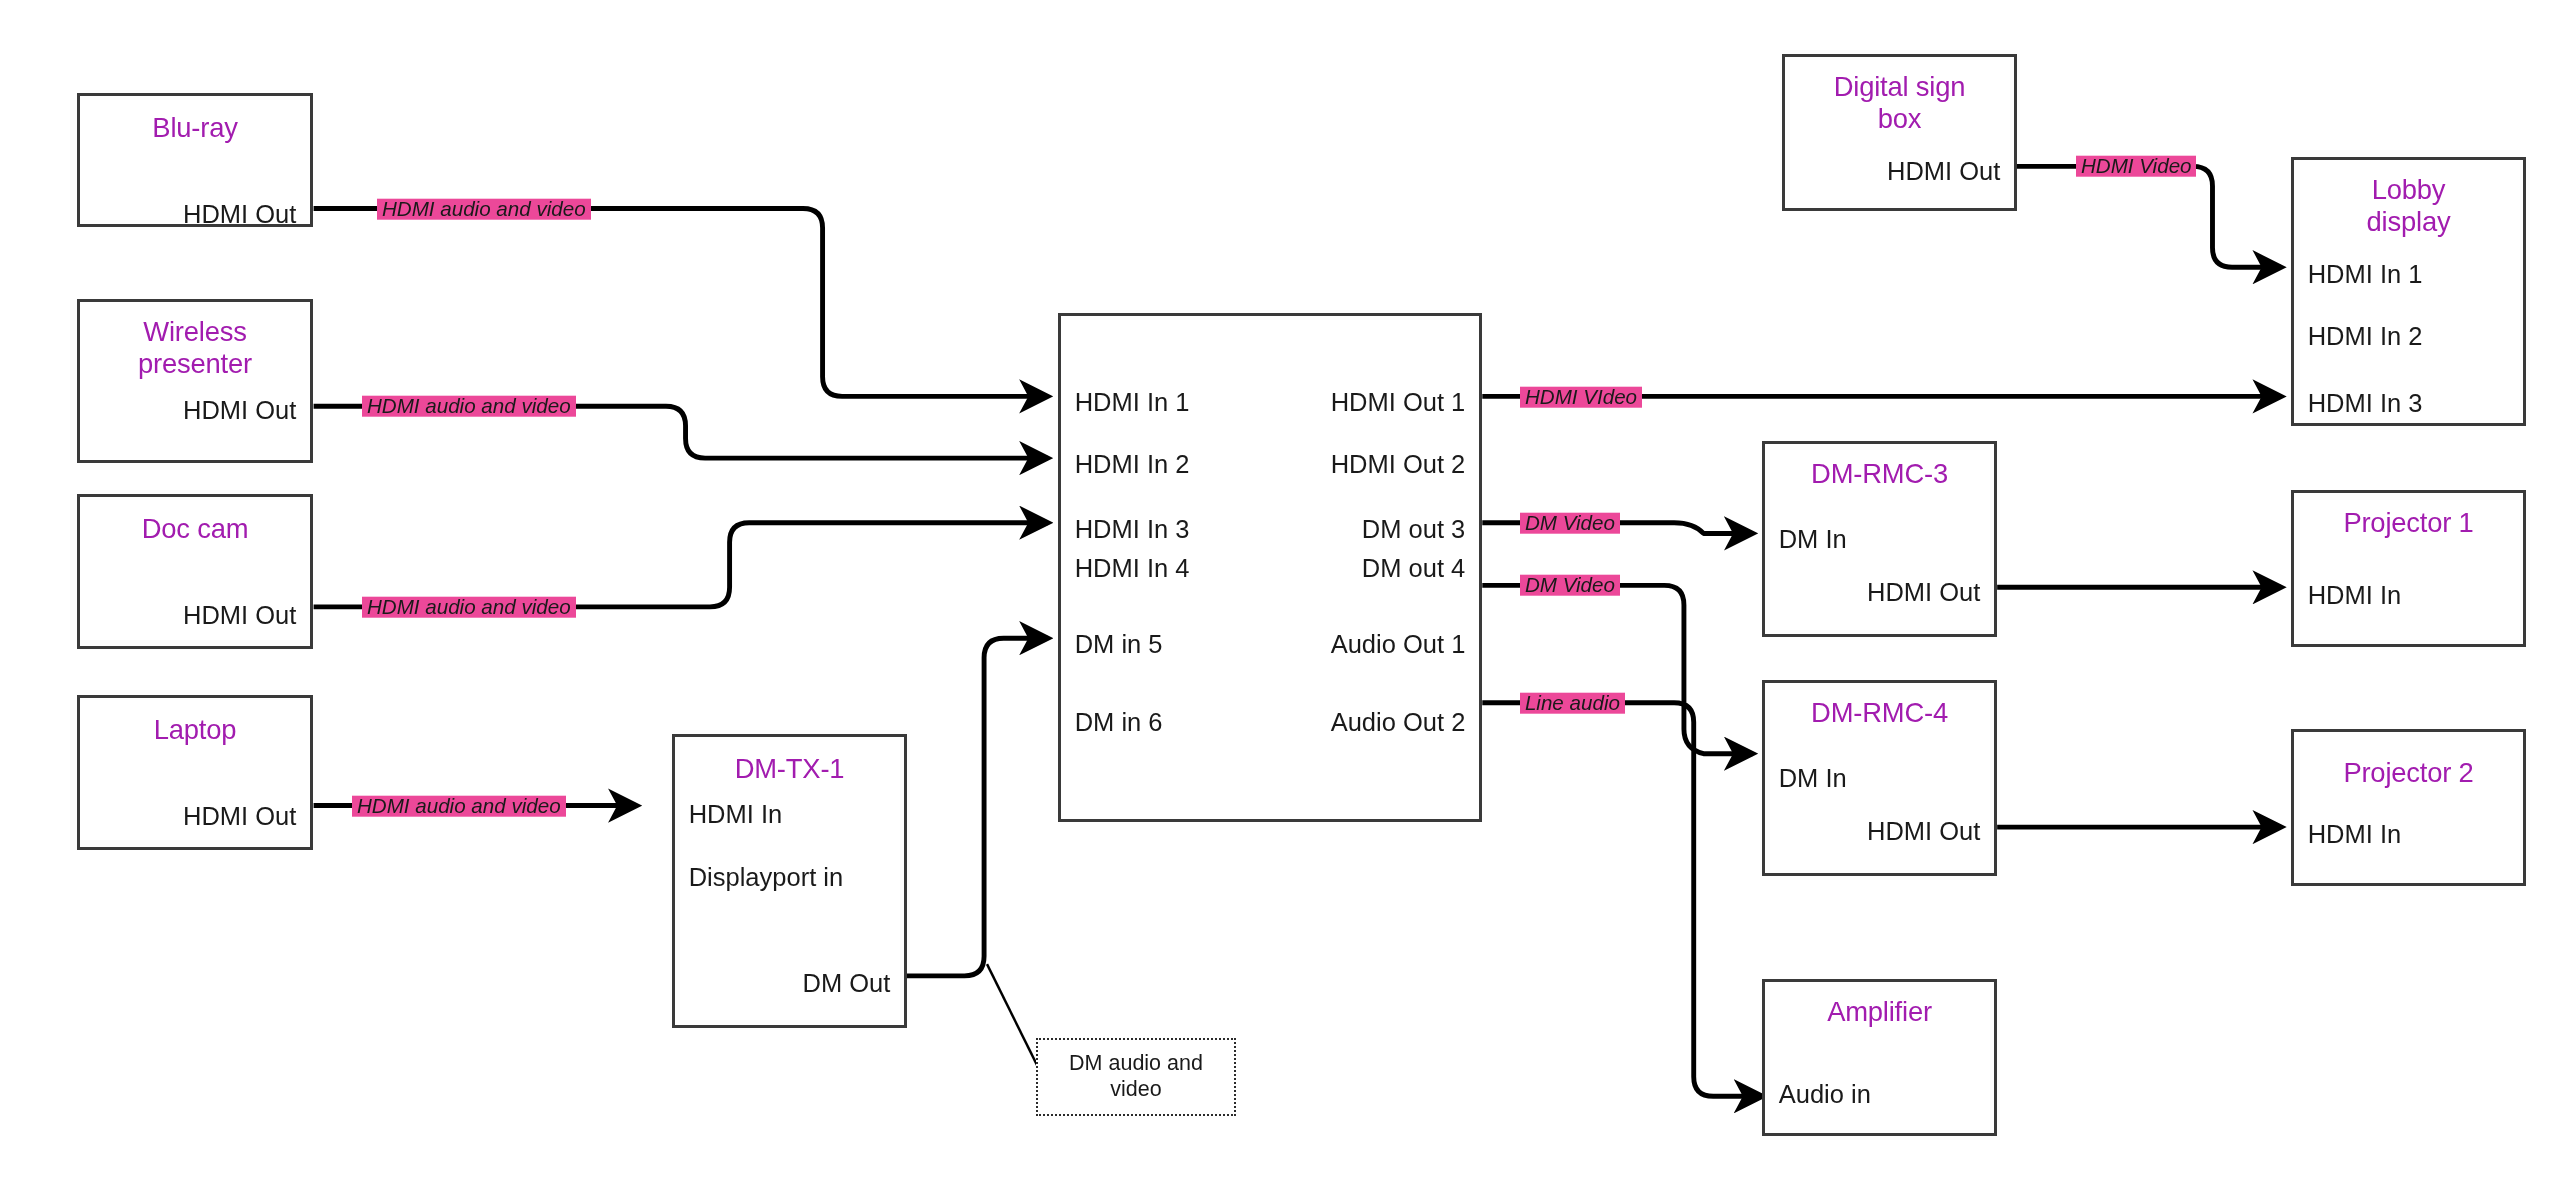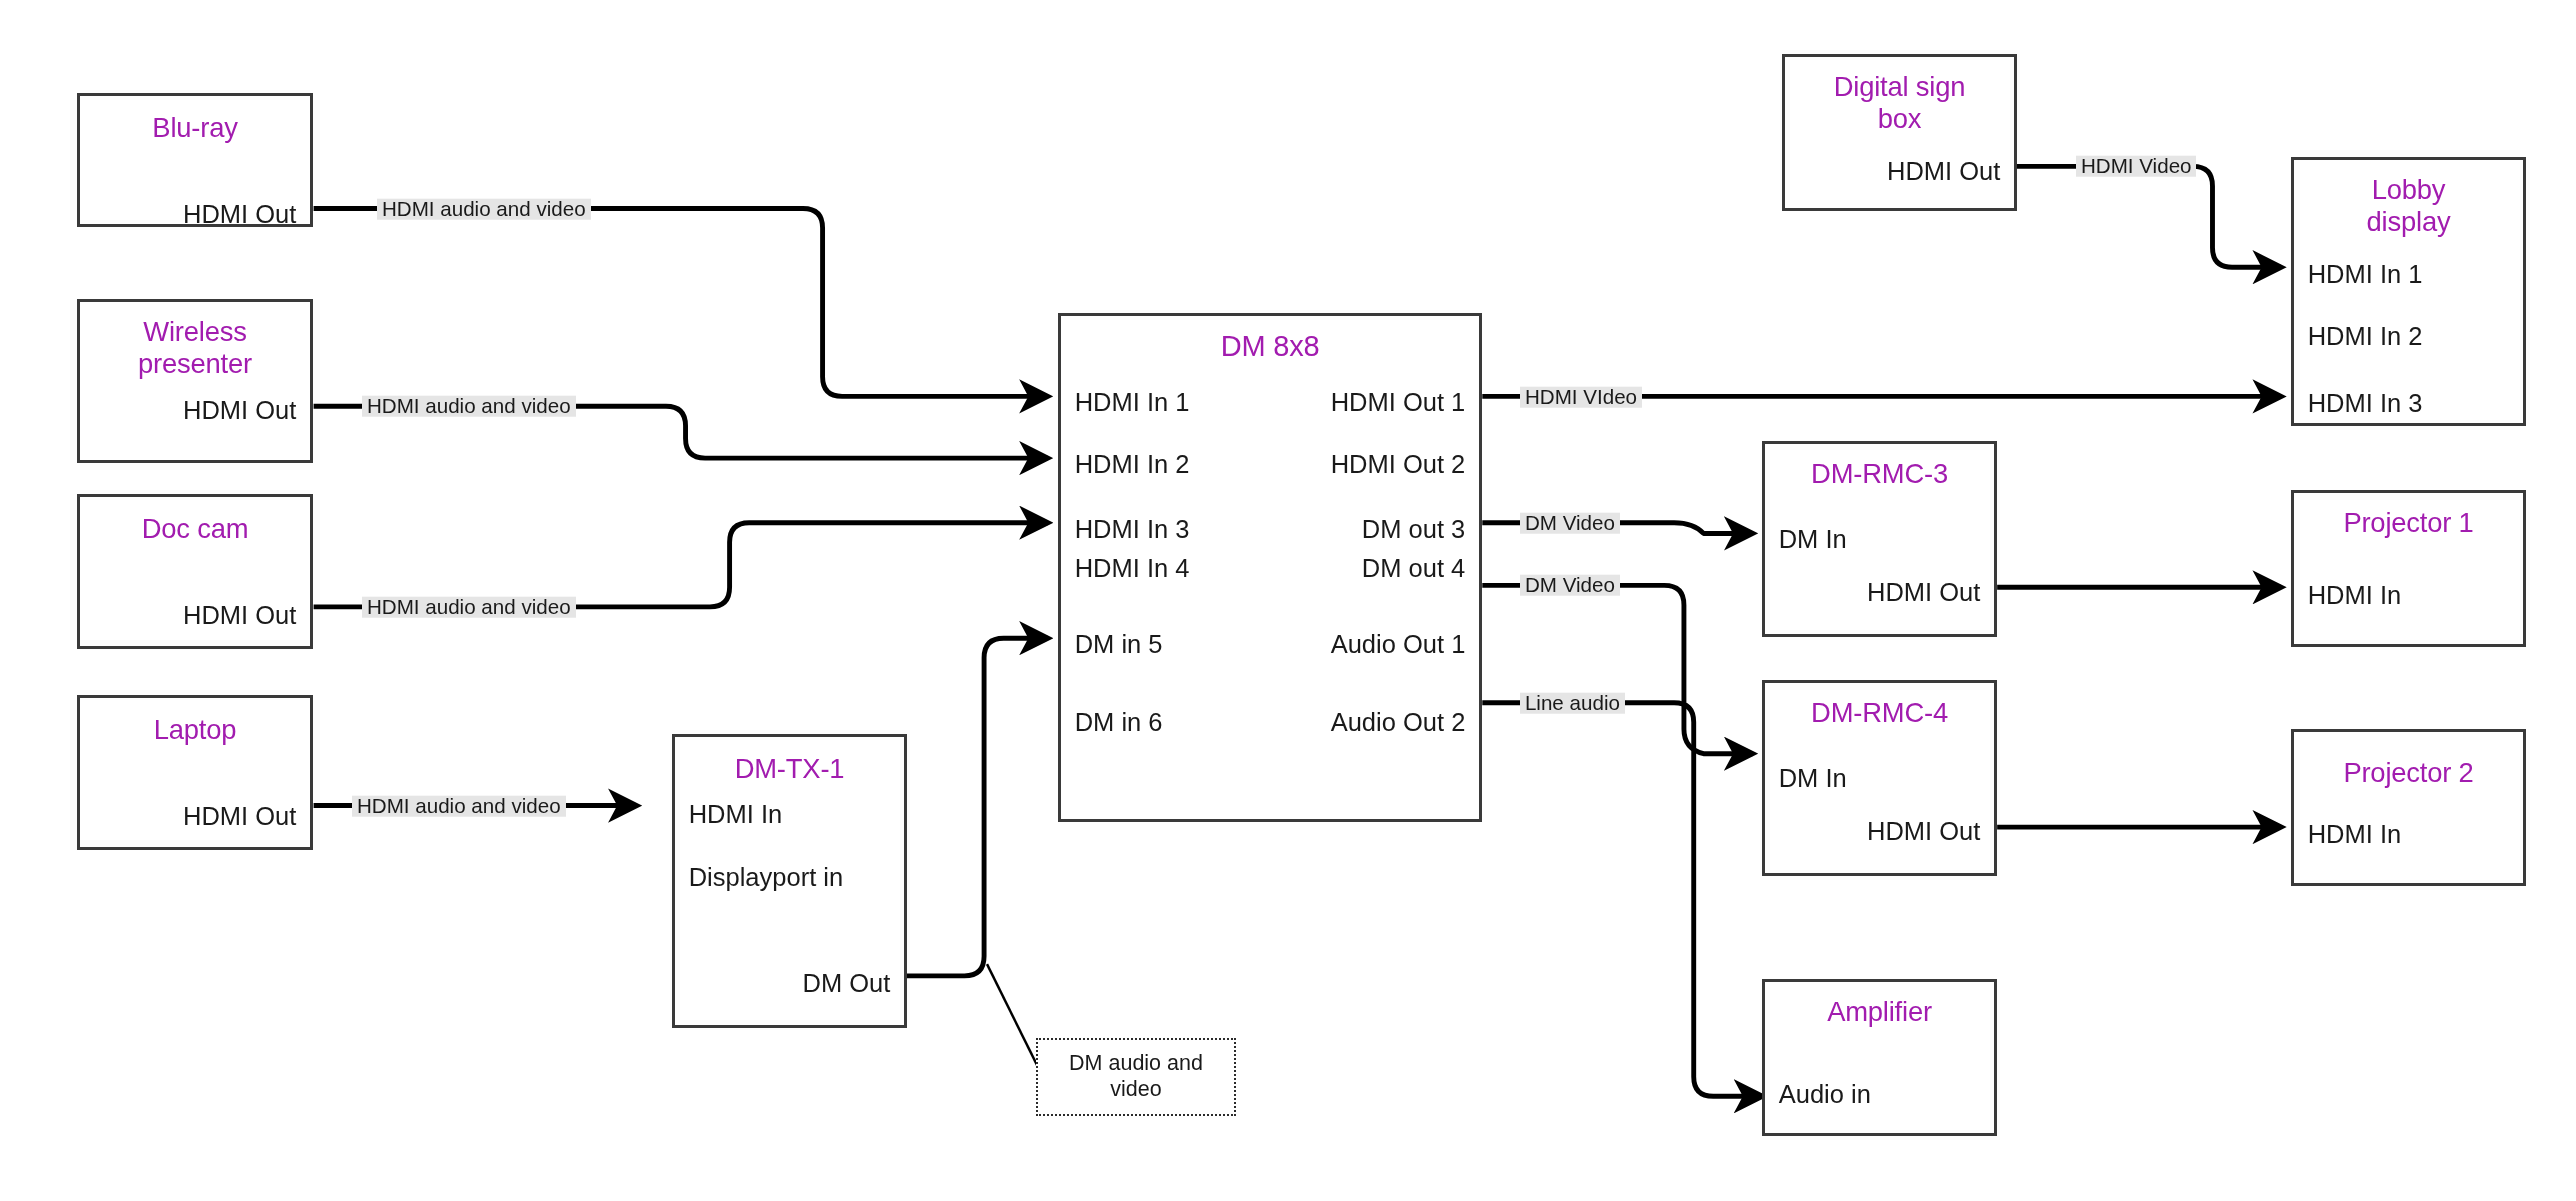--- a/index.html
+++ b/index.html
@@ -57,24 +57,25 @@
     white-space: nowrap;
     line-height: 1;
   }
   .port.left  { left: 13.7px;  text-align: left; }
   .port.right { right: 13.7px; text-align: right; }
   .wire-label {
     position: absolute;
     font-size: 20.6px;
     color: #1a1a1a;
     white-space: nowrap;
-    background: #e5e5e5;
+    background: #ec4899;
     padding: 0 4.9px;
     line-height: 1;
     transform: translateY(-50%);
+    font-style: italic;
   }
   .callout-box {
     position: absolute;
     box-sizing: border-box;
     border: 2.9px dotted #2b2b2b;
     background: #ffffff;
     display: flex;
     align-items: center;
     justify-content: center;
   }
@@ -146,21 +147,20 @@
   </div>
 
   <div class="node-box" style="left:672px; top:734px; width:235px; height:294px;">
     <div class="node-title" style="margin-top:15.7px;">DM-TX-1</div>
     <div class="port left" style="top:65px;">HDMI In</div>
     <div class="port left" style="top:128px;">Displayport in</div>
     <div class="port right" style="top:234px;">DM Out</div>
   </div>
 
   <div class="node-box" style="left:1058px; top:313px; width:424px; height:509px;">
-    <div class="node-title" style="margin-top:13.7px; font-size:29px;">DM 8x8</div>
 
     <div class="port left" style="top:74px;">HDMI In 1</div>
     <div class="port left" style="top:136px;">HDMI In 2</div>
     <div class="port left" style="top:201px;">HDMI In 3</div>
     <div class="port left" style="top:240px;">HDMI In 4</div>
     <div class="port left" style="top:316px;">DM in 5</div>
     <div class="port left" style="top:394px;">DM in 6</div>
 
     <div class="port right" style="top:74px;">HDMI Out 1</div>
     <div class="port right" style="top:136px;">HDMI Out 2</div>

